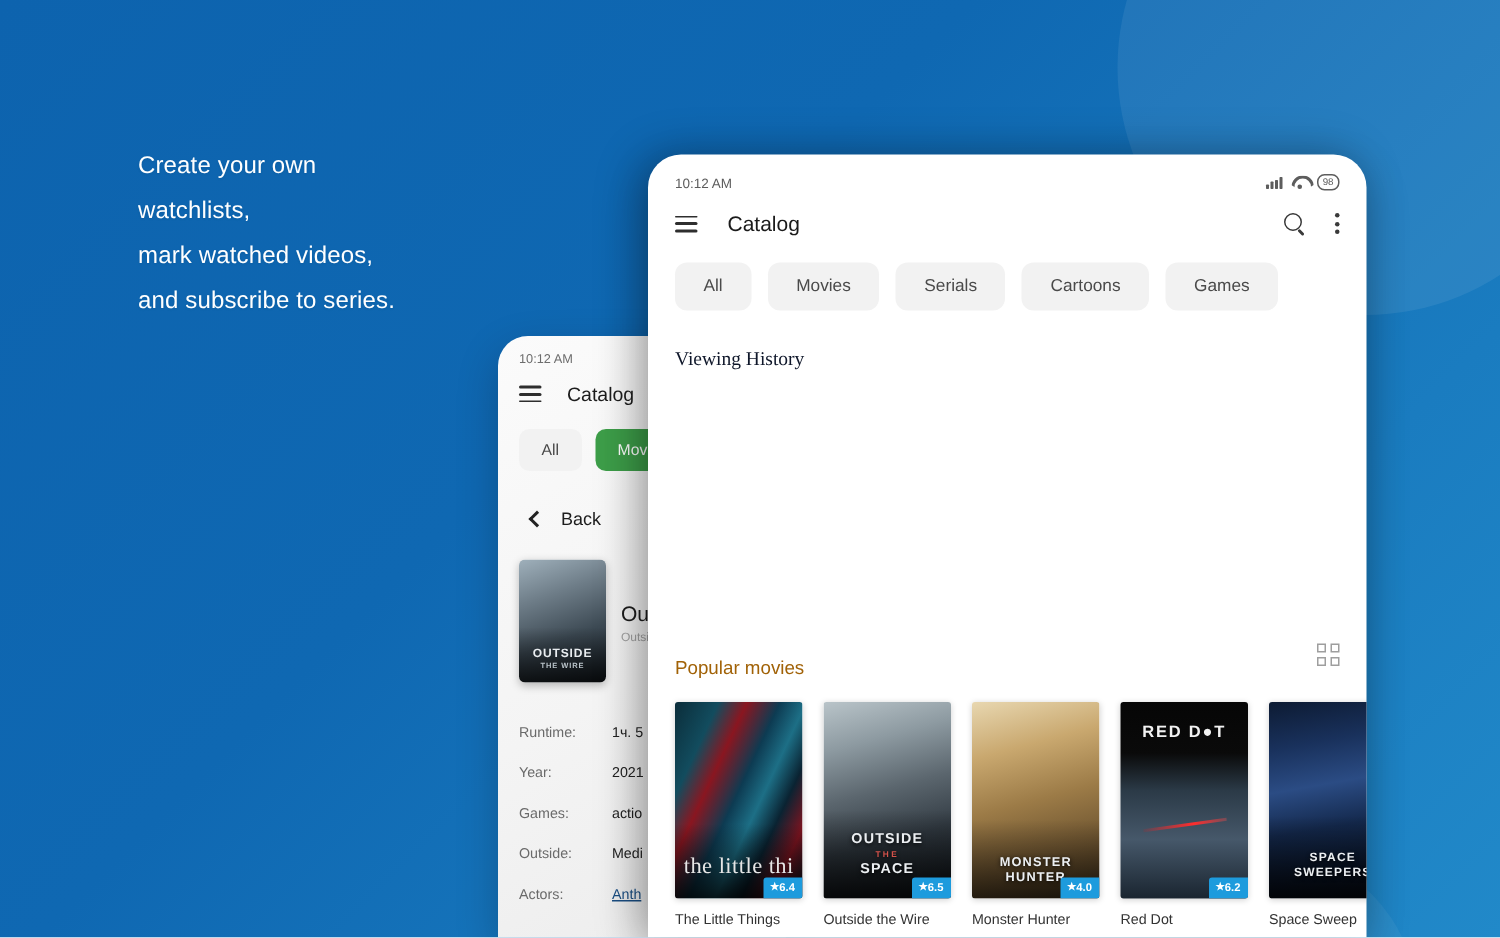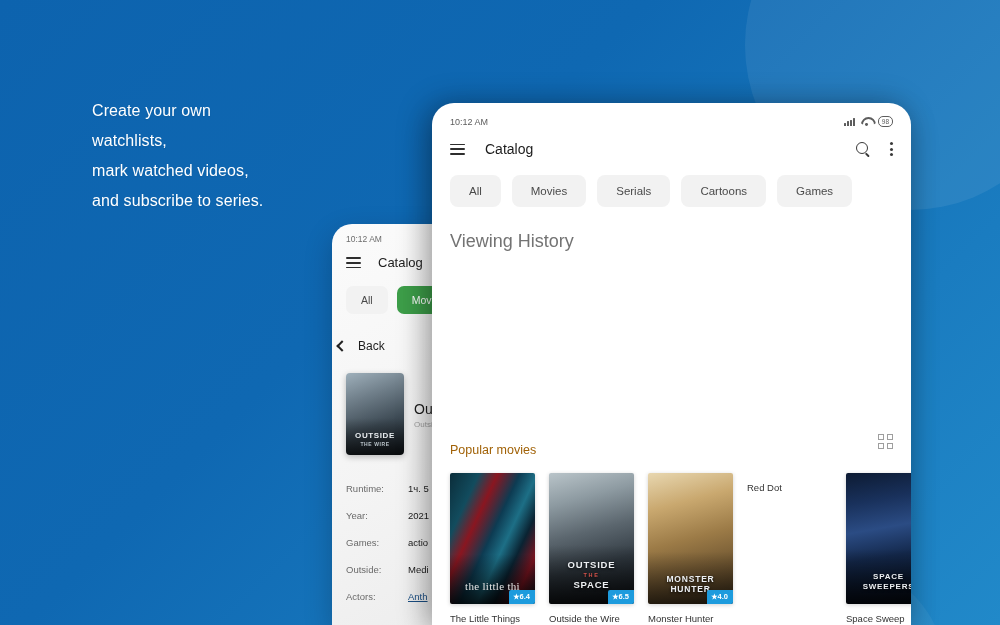--- a/index.html
+++ b/index.html
@@ -47,21 +47,21 @@
   .hamburger { width: 15px; }
   .hamburger span { display: block; height: 1.6px; background: #2e2e2e; margin: 3.2px 0; border-radius: 1px; }
   #phone-back .btitle { font-size: 13px; color: #1d1d1d; }
   #phone-back .bchips { display: flex; gap: 9px; padding: 10px 14px 0 14px; }
   #phone-back .bchip {
     background: #f2f2f2; color: #484848; border-radius: 7px;
     font-size: 10.5px; padding: 8px 15px; white-space: nowrap;
   }
   #phone-back .bchip.green { background: #3d9e49; color: #fff; }
   #phone-back .bback {
-    display: flex; align-items: center; gap: 12px; padding: 25px 14px 0 6px;
+    display: flex; align-items: center; gap: 12px; padding: 25px 14px 0 22px;
     font-size: 12px; color: #1d1d1d;
   }
   .chev-left {
     width: 8px; height: 8px; border-left: 2px solid #222; border-bottom: 2px solid #222;
     transform: rotate(45deg); display: inline-block;
   }
   #phone-back .bdetail { display: flex; padding: 20px 0 0 14px; gap: 10px; }
   #phone-back .bposter {
     width: 58px; height: 82px; border-radius: 4px; flex: none;
     box-shadow: 0 2px 6px rgba(0,0,0,.25);
@@ -144,21 +144,21 @@
   }
   .kebab { width: 3px; cursor: pointer; }
   .kebab i { display:block; width:3px; height:3px; border-radius:50%; background:#3a3a3a; margin: 2.4px 0; }
 
   .chiprow { display: flex; gap: 11px; padding: 16px 18px 0 18px; }
   .chip {
     background: #f2f2f2; color: #4a4a4a; border-radius: 8px;
     font-size: 11.5px; padding: 10px 19px; white-space: nowrap; cursor: pointer;
   }
 
-  .section-title { font-size: 18px; color: #737373; padding: 24px 18px 0 18px; }
+  .section-title { font-size: 13px; color: #0f172a; padding: 24px 18px 0 18px; font-family: Liberation Serif, serif; }
 
   .empty-wrap { display: flex; align-items: flex-start; padding: 22px 0 0 0; position: relative; height: 165px; }
 
   .pop-head { display: flex; align-items: center; padding: 10px 18px 0 18px; }
   .pop-head .t { font-size: 12.5px; color: #a16207; flex: 1; margin-top: 16px; }
   .grid-ico { display: grid; grid-template-columns: 6px 6px; gap: 3px; cursor: pointer; }
   .grid-ico i { display:block; width:6px; height:6px; border:1.6px solid #9e9e9e; }
 
   .posters { display: flex; gap: 14px; padding: 16px 0 0 18px; }
   .pcard { width: 85px; flex: none; }
@@ -213,21 +213,21 @@
   .ptitle-ov.sz1 { font-size: 9.5px; }
   .ptitle-ov.sz2 { font-size: 8.5px; bottom: 10px; }
   .ptitle-ov.sz3 { font-size: 8px; bottom: 12px; }
   .ptitle-ov small { display: block; font-size: 5.5px; letter-spacing: 1.6px; color: #d6534b; }
   .reddot-title {
     position: absolute; left: 0; right: 0; top: 14px; text-align: center;
     color: #f2f2f2; font-size: 11px; font-weight: 800; letter-spacing: 1.2px;
   }
   .serif-ov {
     position: absolute; left: 0; right: 0; bottom: 12px; text-align: center;
-    font-family: "Liberation Serif", serif; font-size: 11px; color: #e6e6e6;
+    font-family: "Liberation Serif", serif; font-size: 15px; color: #e6e6e6;
     letter-spacing: .3px;
   }
 </style>
 </head>
 <body>
 
 <div id="stage">
 
   <div class="deco-circle" id="deco1"></div>
   <div class="deco-circle" id="deco2"></div>
@@ -387,20 +387,27 @@
           </div>
           <div class="rating">
             <span class="star">★</span>
             <span>4.0</span>
           </div>
         </div>
         <div class="plabel">Monster Hunter</div>
       </div>
 
       <div class="pcard">
+        <div class="pimg art-reddot">
+          <div class="reddot-title">RED D●T</div>
+          <div class="rating">
+            <span class="star">★</span>
+            <span>6.2</span>
+          </div>
+        </div>
         <div class="plabel">Red Dot</div>
       </div>
 
       <div class="pcard">
         <div class="pimg art-space">
           <div class="ptitle-ov sz3">
             <span>SPACE</span>
             <span>SWEEPERS</span>
           </div>
         </div>

